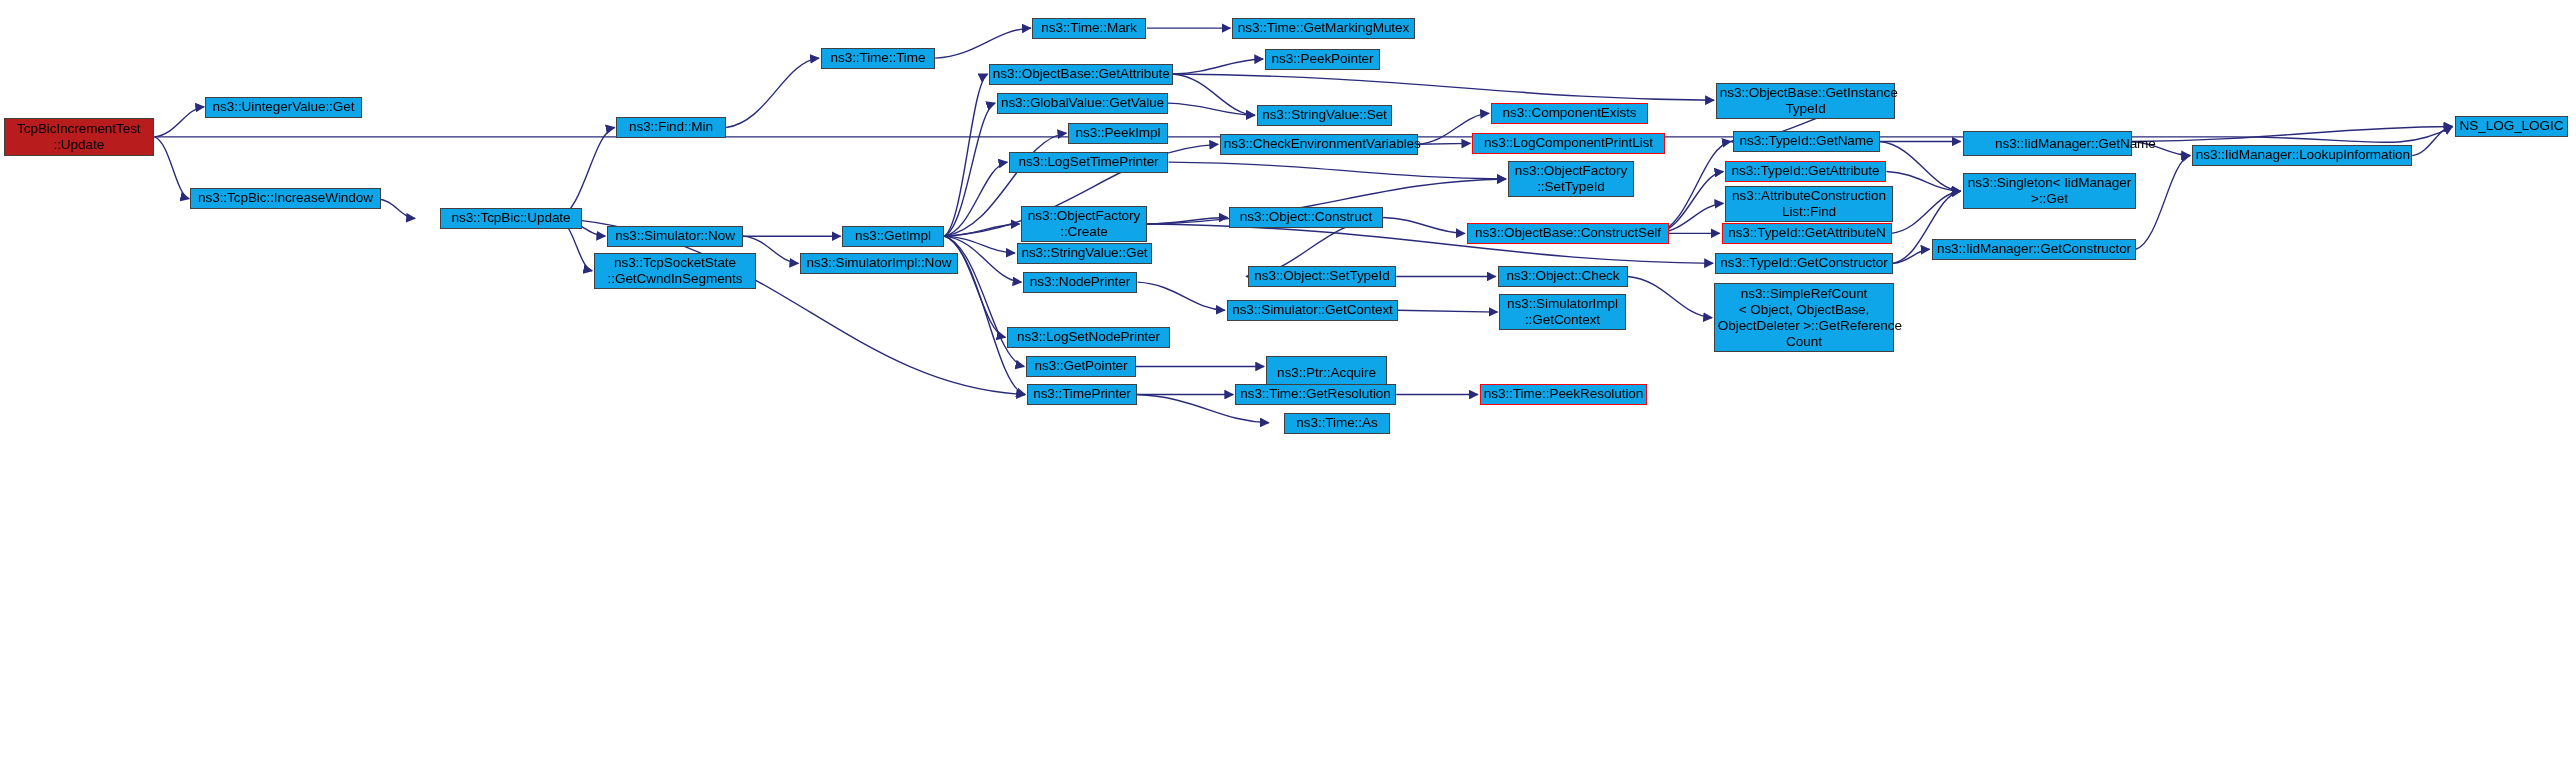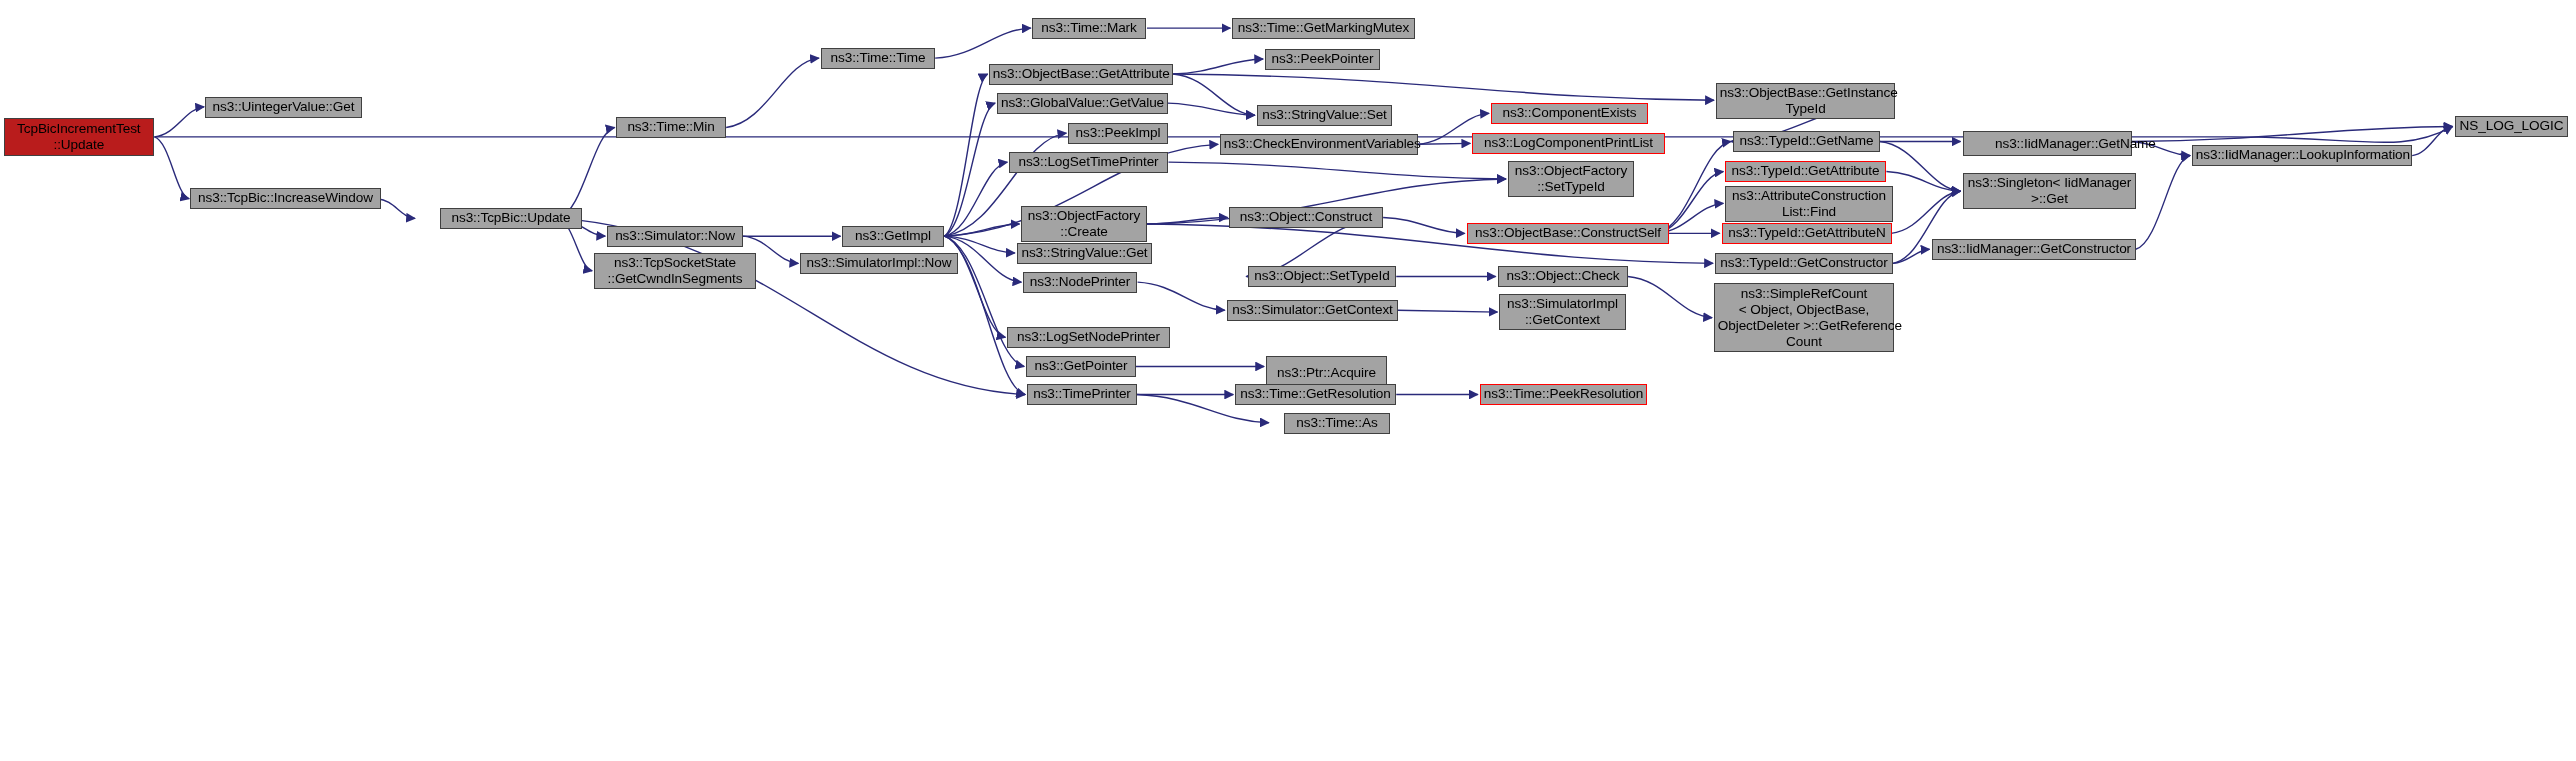--- a/index.html
+++ b/index.html
@@ -26,21 +26,21 @@
   .gnode {
     position: absolute;
     box-sizing: border-box;
     display: flex;
     align-items: center;
     justify-content: center;
     text-align: center;
     font-size: 13.6px;
     line-height: 16px;
     color: #000000;
-    background: #a3a3a3;
+    background: #0ea5e9;
     border: 1.5px solid #404040;
     white-space: pre;
     letter-spacing: -0.1px;
     padding: 0 2.8px;
     z-index: 2;
   }
   .gnode.root {
     background: #b91c1c;
     border: 1.5px solid #404040;
   }
@@ -128,21 +128,21 @@
       <div class="gnode root" style="left: 3.8px; top: 118px; width: 150px; height: 38px;"><span class="lbl">TcpBicIncrementTest
 ::Update</span></div>
       <div class="gnode" style="left: 205px; top: 97px; width: 157px; height: 20.6px;"><span class="lbl">ns3::UintegerValue::Get</span></div>
       <div class="gnode" style="left: 190px; top: 188px; width: 191px; height: 20.6px;"><span class="lbl">ns3::TcpBic::IncreaseWindow</span></div>
       <div class="gnode" style="left: 416px; top: 208px; width: 142px; height: 20.6px; margin-left: 24px;"><span class="lbl">ns3::TcpBic::Update</span></div>
       <div class="gnode" style="left: 607px; top: 226px; width: 136px; height: 20.6px;"><span class="lbl">ns3::Simulator::Now</span></div>
       <div class="gnode" style="left: 594px; top: 253px; width: 162px; height: 36px;"><span class="lbl">ns3::TcpSocketState
 ::GetCwndInSegments</span></div>
       <div class="gnode" style="left: 842px; top: 226px; width: 102px; height: 20.6px;"><span class="lbl">ns3::GetImpl</span></div>
       <div class="gnode" style="left: 800px; top: 253px; width: 158px; height: 20.6px;"><span class="lbl">ns3::SimulatorImpl::Now</span></div>
-      <div class="gnode" style="left: 616px; top: 117px; width: 110px; height: 20.6px;"><span class="lbl">ns3::Time::Min</span></div>
+      <div class="gnode" style="left: 616px; top: 117px; width: 110px; height: 20.6px;"><span class="lbl">ns3::Find::Min</span></div>
       <div class="gnode" style="left: 821px; top: 48px; width: 114px; height: 20.6px;"><span class="lbl">ns3::Time::Time</span></div>
       <div class="gnode" style="left: 1032px; top: 18px; width: 114px; height: 20.6px;"><span class="lbl">ns3::Time::Mark</span></div>
       <div class="gnode" style="left: 1232px; top: 18px; width: 183px; height: 20.6px;"><span class="lbl">ns3::Time::GetMarkingMutex</span></div>
       <div class="gnode" style="left: 989px; top: 64px; width: 184px; height: 20.6px;"><span class="lbl">ns3::ObjectBase::GetAttribute</span></div>
       <div class="gnode" style="left: 1265px; top: 49px; width: 115px; height: 20.6px;"><span class="lbl">ns3::PeekPointer</span></div>
       <div class="gnode" style="left: 997px; top: 93px; width: 171px; height: 20.6px;"><span class="lbl">ns3::GlobalValue::GetValue</span></div>
       <div class="gnode" style="left: 1257px; top: 105px; width: 135px; height: 20.6px;"><span class="lbl">ns3::StringValue::Set</span></div>
       <div class="gnode" style="left: 1068px; top: 123px; width: 100px; height: 20.6px;"><span class="lbl">ns3::PeekImpl</span></div>
       <div class="gnode" style="left: 1009px; top: 152px; width: 159px; height: 20.6px;"><span class="lbl">ns3::LogSetTimePrinter</span></div>
       <div class="gnode" style="left: 1220px; top: 134px; width: 198px; height: 20.6px;"><span class="lbl">ns3::CheckEnvironmentVariables</span></div>

